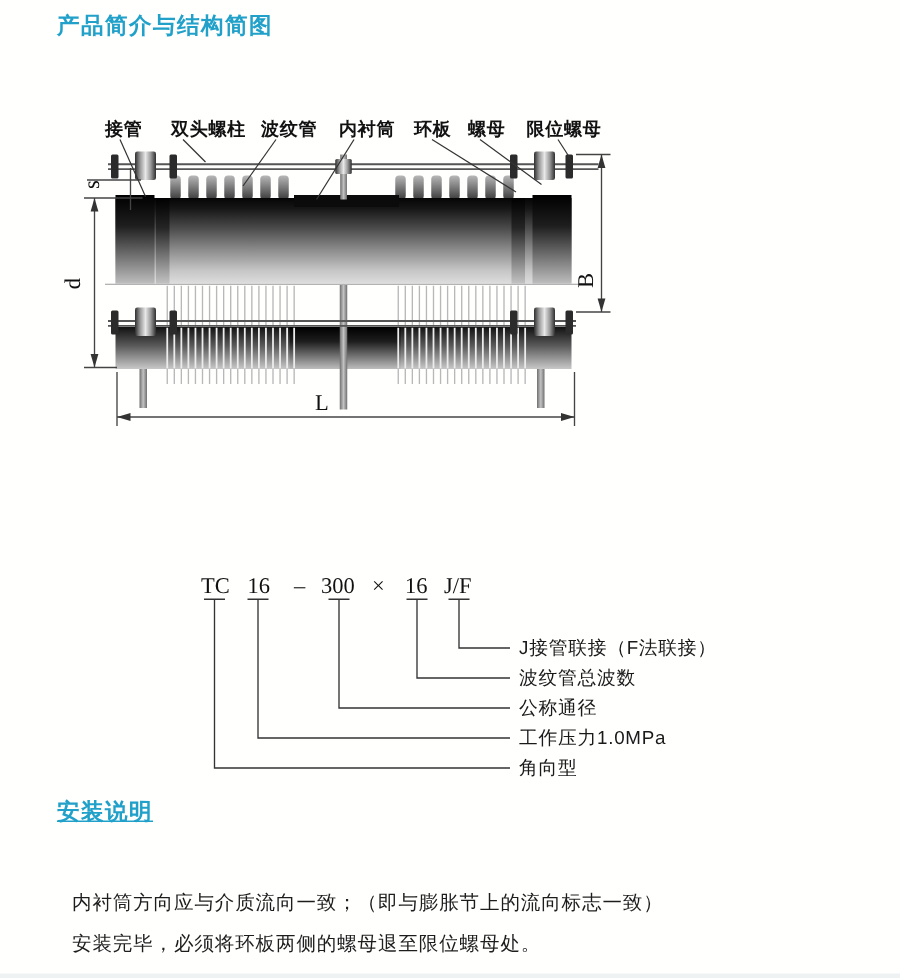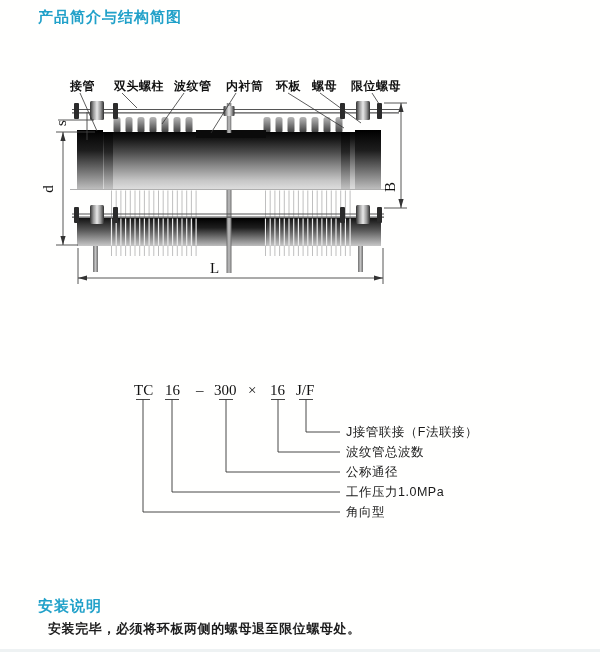--- a/index.html
+++ b/index.html
@@ -1,24 +1,24 @@
 <!DOCTYPE html>
 <html><head>
 <meta charset="utf-8">
 <style>
   html,body{margin:0;padding:0;background:#fdfdfc;}
   #page{position:relative;width:600px;height:652px;background:#fffffe;overflow:hidden;
         font-family:"Liberation Sans",sans-serif;color:#1c1c1c;padding-left:37px;}
   .sec-title{position:absolute;left:38px;font-size:15px;font-weight:bold;color:#21a1c9;letter-spacing:1px;}
   #title-intro{top:8px;}
   #title-code{top:349px;}
-  #title-install{top:597px;}
+  #title-install{top:532px;text-decoration:underline;}
   .para{position:absolute;left:48px;font-size:13px;color:#1d1d1d;letter-spacing:0.6px;white-space:nowrap;}
   #install-line1{top:593px;}
-  #install-line2{top:620px;font-weight:bold;}
+  #install-line2{top:620px;}
   svg text{font-family:"Liberation Sans",sans-serif;}
   svg .dimletter{font-family:"Liberation Serif",serif;font-size:15px;fill:#111;}
   svg .partlabel{font-size:12px;font-weight:bold;fill:#111;letter-spacing:0.5px;}
   svg .codeseg{font-family:"Liberation Serif",serif;font-size:15px;fill:#111;}
   svg .anno{font-size:12.5px;fill:#1a1a1a;letter-spacing:0.5px;}
   #bottom-edge{position:absolute;left:0;right:0;bottom:0;height:3px;background:#eef2f3;}
 </style>
 </head>
 <body>
 
@@ -280,16 +280,17 @@
       <polyline points="143,24.5 143,137 340,137"></polyline>
     </g>
     <text class="anno" x="346" y="61">J接管联接（F法联接）</text>
     <text class="anno" x="346" y="81">波纹管总波数</text>
     <text class="anno" x="346" y="101">公称通径</text>
     <text class="anno" x="346" y="121">工作压力1.0MPa</text>
     <text class="anno" x="346" y="141">角向型</text>
   </svg>
 
   <div id="title-install" class="sec-title">安装说明</div>
+  <div id="install-line1" class="para">内衬筒方向应与介质流向一致；（即与膨胀节上的流向标志一致）</div>
   <div id="install-line2" class="para">安装完毕，必须将环板两侧的螺母退至限位螺母处。</div>
 
   <div id="bottom-edge"></div>
 </div>
 
 </body></html>

